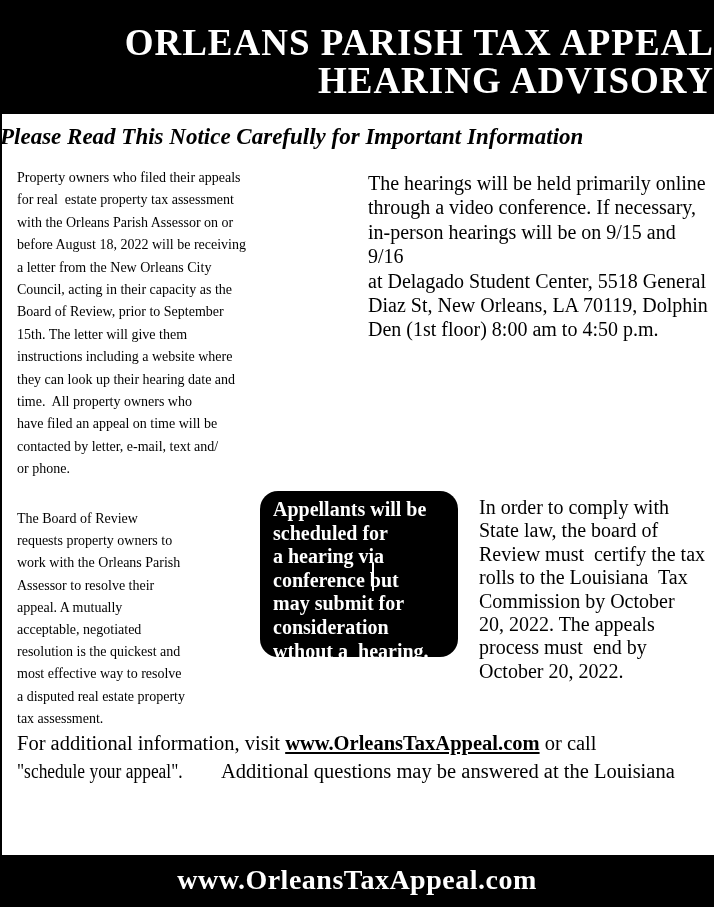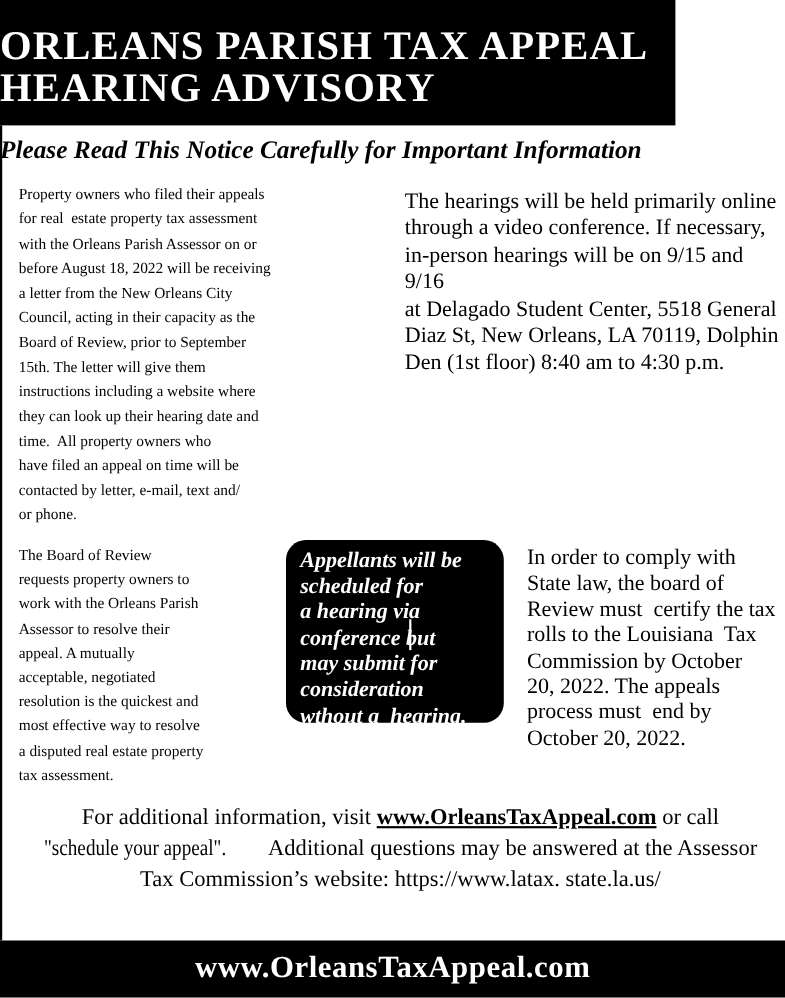--- a/index.html
+++ b/index.html
@@ -8,65 +8,65 @@
     width:714px;height:907px;
     background:#ffffff;
     font-family:"Liberation Serif","DejaVu Serif",serif;
     color:#000000;
     overflow:hidden;
   }
   .abs{position:absolute;}
   .lines{white-space:pre-wrap;}
   
   #header{
-    left:0;top:0;width:614px;height:114px;
+    left:0;top:0;width:714px;height:114px;
     background:#000000;color:#ffffff;
-    text-align:left;
+    text-align:right;
   }
   #title{
     padding-top:24px;
     font-size:37px;font-weight:bold;
     line-height:38px;letter-spacing:1px;
   }
   
   #subtitle{
     left:0;top:124px;width:714px;
     text-align:left;
     font-size:23px;font-weight:bold;font-style:italic;
   }
   
   #left-border{
     left:0;top:114px;width:2px;height:741px;background:#000000;
   }
   
   .para{font-size:14px;line-height:22.4px;}
   .para-r{font-size:20px;}
   #para-l1{left:17px;top:167px;width:345px;}
-  #para-l2{left:17px;top:495px;width:345px;line-height:22.2px;}
+  #para-l2{left:17px;top:508px;width:345px;line-height:22.2px;}
   #para-r1{left:368px;top:171px;width:345px;line-height:24.4px;}
   #para-r2{left:368px;top:333px;width:345px;line-height:25px;}
   #para-r3{left:479px;top:496px;width:235px;line-height:23.4px;}
   
   #callout{
     left:260px;top:491px;width:198px;height:166px;
     background:#000000;border-radius:18px;
     color:#ffffff;
   }
   #callout-text{
     padding:7px 0 0 13px;
-    font-size:20px;font-weight:bold;font-style:italic;
+    font-size:20px;font-weight:bold;
     line-height:23.6px;
   }
   #caret{
     position:absolute;left:112px;top:72px;
     width:2px;height:28px;background:#ffffff;
   }
   
   #bottom-note{left:17px;top:729px;width:694px;font-size:20.5px;line-height:28px;}
-  .note-line{white-space:pre;text-align:center;}
+  .note-line{white-space:pre;}
   .link{font-weight:bold;text-decoration:underline;}
   .cond{display:inline-block;transform:scaleX(0.85);transform-origin:0 60%;white-space:pre;}
   
   #footer{
     left:0;top:855px;width:714px;height:52px;
     background:#000000;color:#ffffff;
     text-align:center;
   }
   #footer-url{
     padding-top:9px;
@@ -111,21 +111,21 @@
 resolution is the quickest and
 most effective way to resolve
 a disputed real estate property
 tax assessment.</div>
 
   <div id="para-r1" class="abs para para-r lines">The hearings will be held primarily online
 through a video conference. If necessary,
 in-person hearings will be on 9/15 and 9/16
 at Delagado Student Center, 5518 General
 Diaz St, New Orleans, LA 70119, Dolphin
-Den (1st floor) 8:40 am to 4:30 p.m.</div>
+Den (1st floor) 8:00 am to 4:50 p.m.</div>
 
 
   <div id="para-r3" class="abs para para-r lines">In order to comply with
 State law, the board of
 Review must  certify the tax
 rolls to the Louisiana  Tax
 Commission by October
 20, 2022. The appeals
 process must  end by
 October 20, 2022.</div>
@@ -136,21 +136,20 @@
 a hearing via
 conference but
 may submit for
 consideration
 wthout a  hearing.</div>
     <div id="caret"></div>
   </div>
 
   <div id="bottom-note" class="abs">
     <div class="note-line"><span>For additional information, visit </span><span class="link">www.OrleansTaxAppeal.com</span><span> or call</span></div>
-    <div class="note-line"><span class="cond">"schedule your appeal".</span><span>  Additional questions may be answered at the Assessor</span></div>
-    <div class="note-line">Tax Commission’s website: https://www.latax. state.la.us/</div>
+    <div class="note-line"><span class="cond">"schedule your appeal".</span><span>  Additional questions may be answered at the Louisiana</span></div>
   </div>
 
   <div id="footer" class="abs">
     <div id="footer-url">www.OrleansTaxAppeal.com</div>
   </div>
 
 </div>
 
 </body></html>

